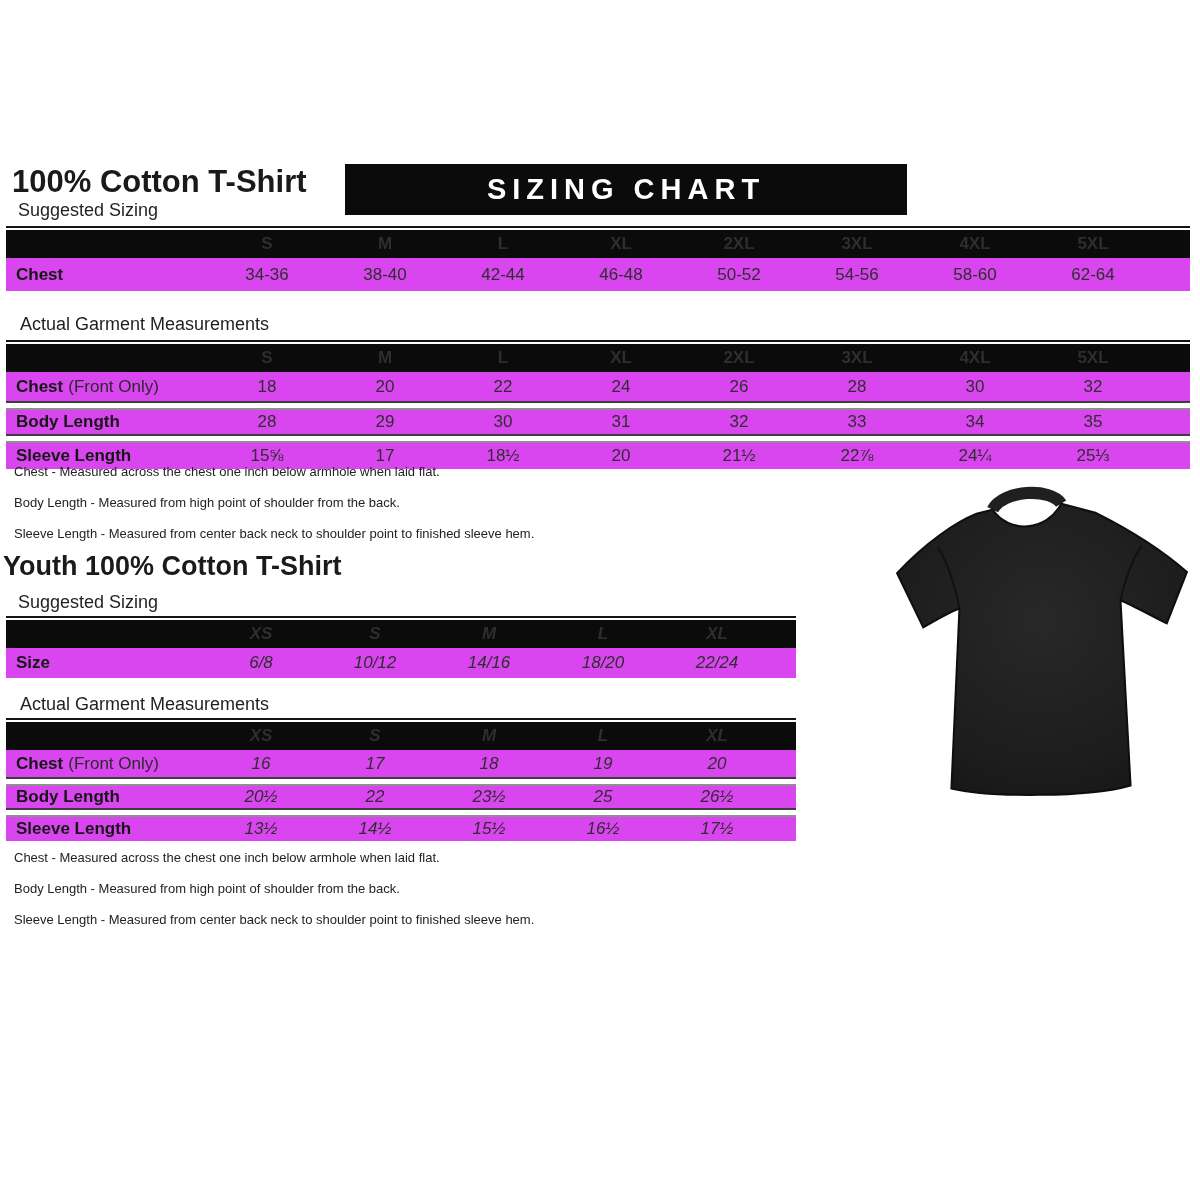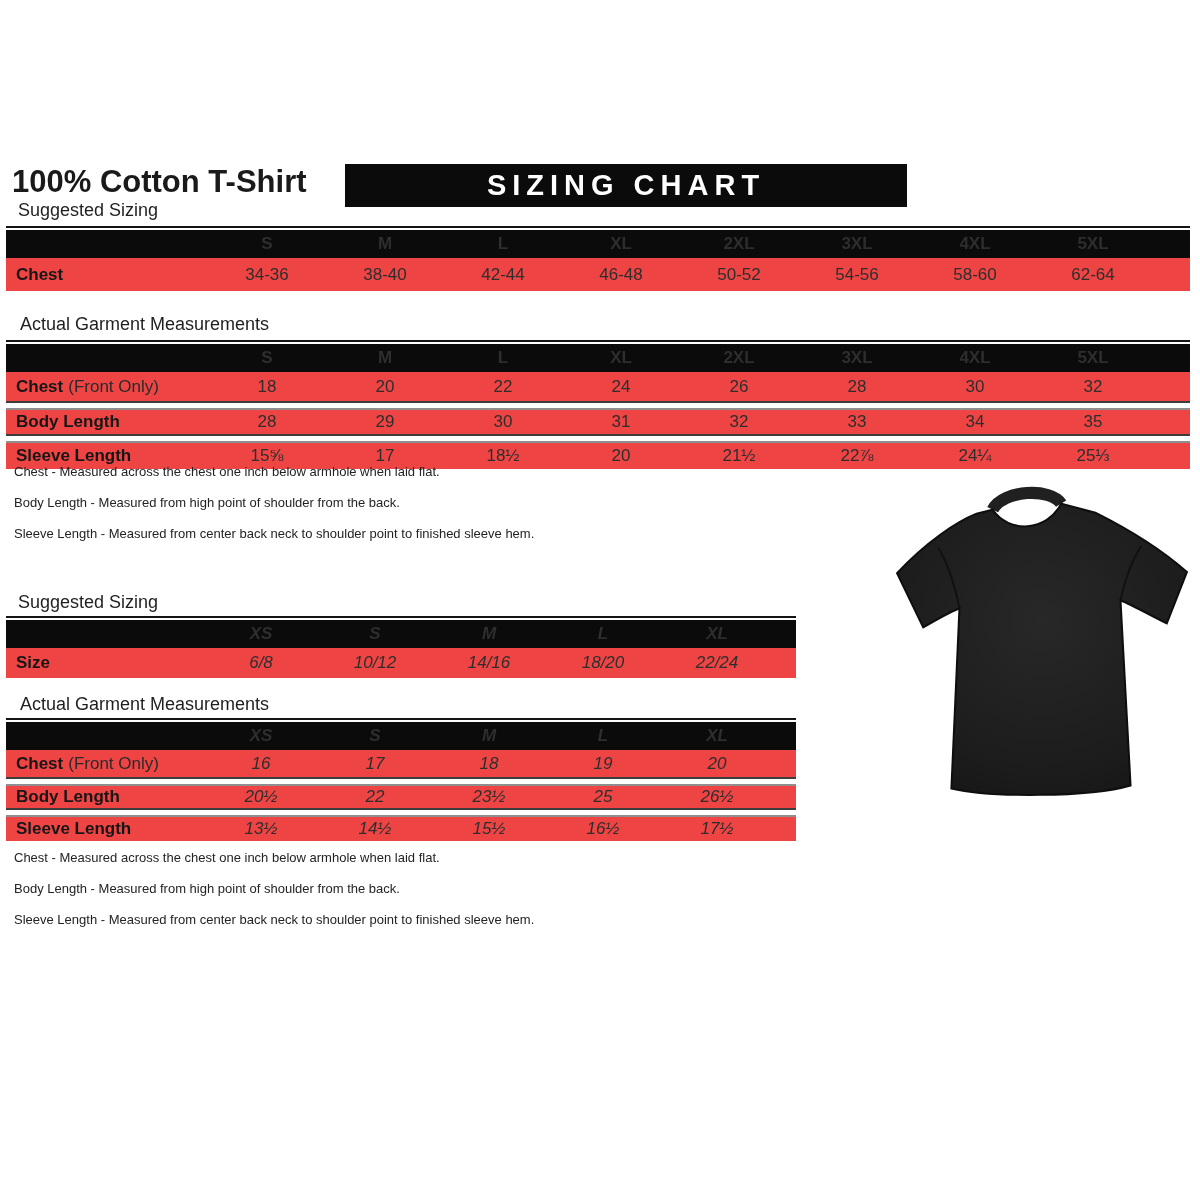--- a/index.html
+++ b/index.html
@@ -5,30 +5,30 @@
   html,body{margin:0;padding:0;background:#fff;}
   #canvas{
     position:relative;width:1200px;height:1200px;background:#ffffff;
     font-family:"Liberation Sans","DejaVu Sans",sans-serif;color:#222;overflow:hidden;
   }
   .abs{position:absolute;}
   
   .main-title{font-size:31px;font-weight:700;color:#1a1a1a;letter-spacing:0px;}
   .banner{
     background:#0b0b0b;color:#fff;font-weight:700;font-size:29px;letter-spacing:6px;
-    width:562px;height:43px;display:flex;align-items:center;justify-content:center;
+    width:562px;height:51px;display:flex;align-items:center;justify-content:center;
   }
   .section-label{font-size:18px;color:#1f1f1f;margin-left:12px;}
   .youth-title{font-size:27px;font-weight:700;color:#1a1a1a;}
   
   .table-wrap{border-top:2px solid #141414;padding-top:2px;}
   .row{display:flex;align-items:center;}
   .thead{background:#0b0b0b;color:#fff;height:28px;}
   .thead .cell{font-weight:700;font-size:17px;}
-  .trow{height:31px;background:#ef4444;}
+  .trow{height:31px;background:#d946ef;}
   .cell-label{width:202px;padding-left:10px;box-sizing:border-box;font-size:17px;font-weight:700;color:#161616;white-space:nowrap;}
   .cell-label .suffix{font-weight:400;margin-left:5px;color:#2a2a2a;}
   .cell{width:118px;text-align:center;font-size:17px;color:#2e2e2e;}
   .y .cell-label{width:198px;}
   .y .cell{width:114px;font-style:italic;}
   .sep{height:5px;border-top:2px solid #3d3d3d;border-bottom:2px solid #8f8f8f;}
   
   .notes{font-size:13px;color:#232323;line-height:31px;}
   .notes2{line-height:31px;}
 </style>
@@ -117,20 +117,21 @@
       <div class="cell">25⅓</div>
     </div>
   </div>
 
   <div class="abs notes" style="left:14px;top:456px;">
     <div>Chest - Measured across the chest one inch below armhole when laid flat.</div>
     <div>Body Length - Measured from high point of shoulder from the back.</div>
     <div>Sleeve Length - Measured from center back neck to shoulder point to finished sleeve hem.</div>
   </div>
 
+  <div class="abs youth-title" style="left:3px;top:551px;">Youth 100% Cotton T-Shirt</div>
 
   <div class="abs section-label" style="left:6px;top:592px;">Suggested Sizing</div>
 
   <div class="abs table-wrap y" style="left:6px;top:616px;width:790px;">
     <div class="row thead">
       <div class="cell-label"></div>
       <div class="cell">XS</div>
       <div class="cell">S</div>
       <div class="cell">M</div>
       <div class="cell">L</div>

